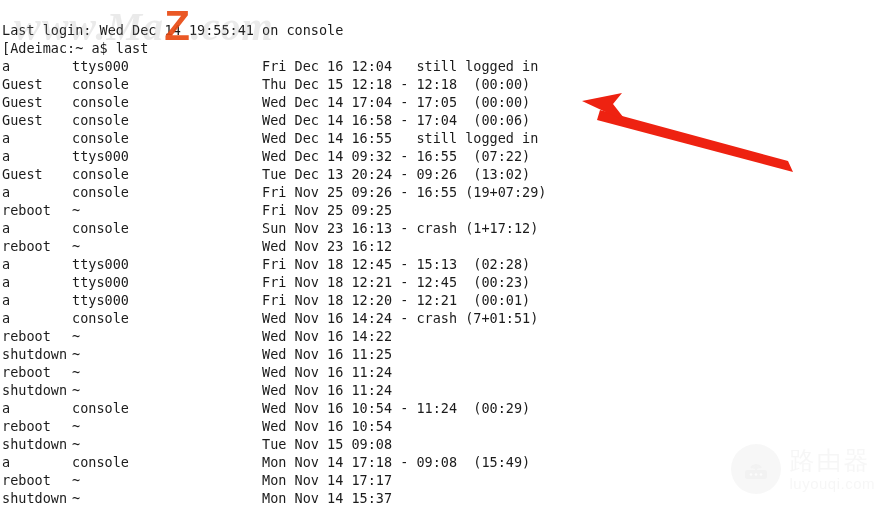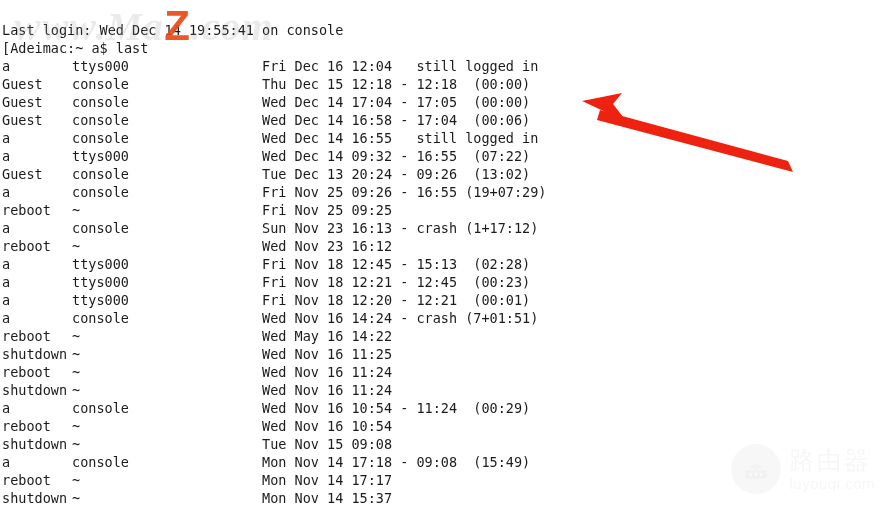--- a/index.html
+++ b/index.html
@@ -182,21 +182,21 @@
         <div class="row"><span class="c-user">a</span><span class="c-tty">ttys000</span><span class="c-when">Wed Dec 14 09:32 - 16:55  (07:22)</span></div>
         <div class="row"><span class="c-user">Guest</span><span class="c-tty">console</span><span class="c-when">Tue Dec 13 20:24 - 09:26  (13:02)</span></div>
         <div class="row"><span class="c-user">a</span><span class="c-tty">console</span><span class="c-when">Fri Nov 25 09:26 - 16:55 (19+07:29)</span></div>
         <div class="row"><span class="c-user">reboot</span><span class="c-tty">~</span><span class="c-when">Fri Nov 25 09:25</span></div>
         <div class="row"><span class="c-user">a</span><span class="c-tty">console</span><span class="c-when">Sun Nov 23 16:13 - crash (1+17:12)</span></div>
         <div class="row"><span class="c-user">reboot</span><span class="c-tty">~</span><span class="c-when">Wed Nov 23 16:12</span></div>
         <div class="row"><span class="c-user">a</span><span class="c-tty">ttys000</span><span class="c-when">Fri Nov 18 12:45 - 15:13  (02:28)</span></div>
         <div class="row"><span class="c-user">a</span><span class="c-tty">ttys000</span><span class="c-when">Fri Nov 18 12:21 - 12:45  (00:23)</span></div>
         <div class="row"><span class="c-user">a</span><span class="c-tty">ttys000</span><span class="c-when">Fri Nov 18 12:20 - 12:21  (00:01)</span></div>
         <div class="row"><span class="c-user">a</span><span class="c-tty">console</span><span class="c-when">Wed Nov 16 14:24 - crash (7+01:51)</span></div>
-        <div class="row"><span class="c-user">reboot</span><span class="c-tty">~</span><span class="c-when">Wed May 16 14:22</span></div>
+        <div class="row"><span class="c-user">reboot</span><span class="c-tty">~</span><span class="c-when">Wed Nov 16 14:22</span></div>
         <div class="row"><span class="c-user">shutdown</span><span class="c-tty">~</span><span class="c-when">Wed Nov 16 11:25</span></div>
         <div class="row"><span class="c-user">reboot</span><span class="c-tty">~</span><span class="c-when">Wed Nov 16 11:24</span></div>
         <div class="row"><span class="c-user">shutdown</span><span class="c-tty">~</span><span class="c-when">Wed Nov 16 11:24</span></div>
         <div class="row"><span class="c-user">a</span><span class="c-tty">console</span><span class="c-when">Wed Nov 16 10:54 - 11:24  (00:29)</span></div>
         <div class="row"><span class="c-user">reboot</span><span class="c-tty">~</span><span class="c-when">Wed Nov 16 10:54</span></div>
         <div class="row"><span class="c-user">shutdown</span><span class="c-tty">~</span><span class="c-when">Tue Nov 15 09:08</span></div>
         <div class="row"><span class="c-user">a</span><span class="c-tty">console</span><span class="c-when">Mon Nov 14 17:18 - 09:08  (15:49)</span></div>
         <div class="row"><span class="c-user">reboot</span><span class="c-tty">~</span><span class="c-when">Mon Nov 14 17:17</span></div>
         <div class="row"><span class="c-user">shutdown</span><span class="c-tty">~</span><span class="c-when">Mon Nov 14 15:37</span></div>
       </div>

